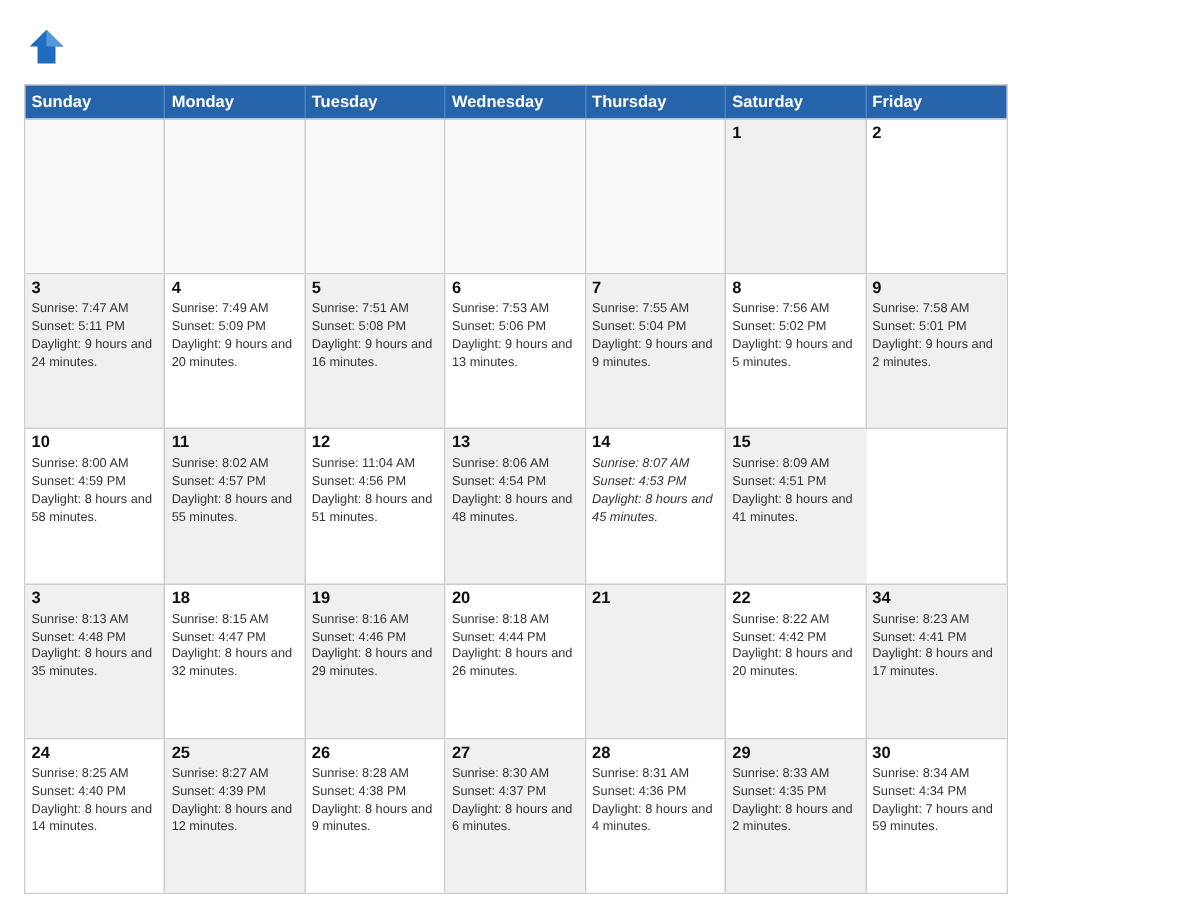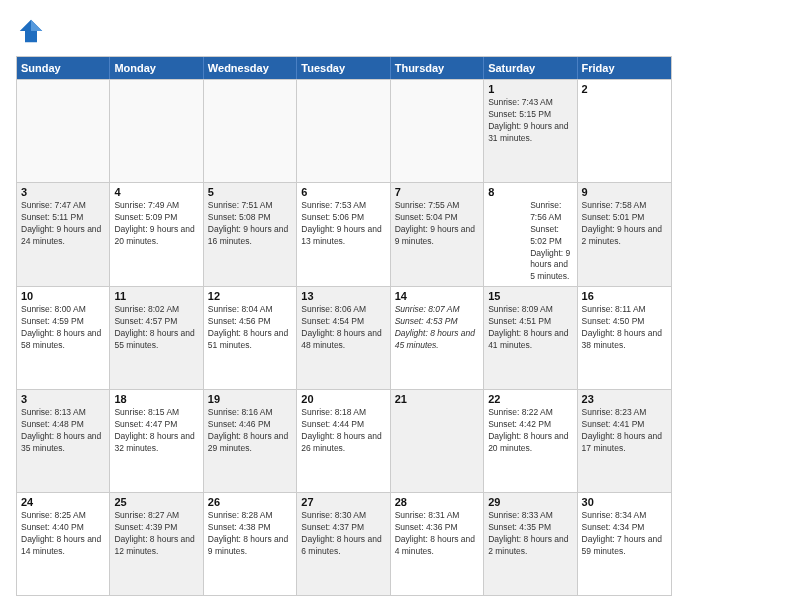--- a/index.html
+++ b/index.html
@@ -127,38 +127,35 @@
     <div class="title-block">
       <div class="month-year"></div>
       <div class="location"></div>
     </div>
   </div>
 
   <div class="calendar">
     <div class="cal-header">
     <div class="cal-header-cell">Sunday</div>
         <div class="cal-header-cell">Monday</div>
+        <div class="cal-header-cell">Tuesday</div>
         <div class="cal-header-cell">Wednesday</div>
-        <div class="cal-header-cell">Tuesday</div>
         <div class="cal-header-cell">Thursday</div>
         <div class="cal-header-cell">Saturday</div>
         <div class="cal-header-cell">Friday</div>
       </div>
     <div class="cal-body">
     <div class="cal-row">
           <div class="cal-cell empty"></div>
           <div class="cal-cell empty"></div>
           <div class="cal-cell empty"></div>
           <div class="cal-cell empty"></div>
           <div class="cal-cell empty"></div>
           <div class="cal-cell shaded">
             <span class="day-num">1</span>
-            <div class="cell-info" style="white-space: pre-line;">Sunrise: 7:43 AM
-Sunset: 5:15 PM
-Daylight: 9 hours and 31 minutes.</div>
           </div>
           <div class="cal-cell">
             <span class="day-num">2</span>
           </div>
         </div>
         <div class="cal-row">
           <div class="cal-cell shaded">
             <span class="day-num">3</span>
             <div class="cell-info" style="white-space: pre-line;">Sunrise: 7:47 AM
 Sunset: 5:11 PM
@@ -183,21 +180,21 @@
 Daylight: 9 hours and 13 minutes.</div>
           </div>
           <div class="cal-cell shaded">
             <span class="day-num">7</span>
             <div class="cell-info" style="white-space: pre-line;">Sunrise: 7:55 AM
 Sunset: 5:04 PM
 Daylight: 9 hours and 9 minutes.</div>
           </div>
           <div class="cal-cell">
             <span class="day-num">8</span>
-            <div class="cell-info" style="white-space: pre-line; margin-left: 42px;">Sunrise: 7:56 AM
+            <div class="cell-info" style="white-space: pre-line;">Sunrise: 7:56 AM
 Sunset: 5:02 PM
 Daylight: 9 hours and 5 minutes.</div>
           </div>
           <div class="cal-cell shaded">
             <span class="day-num">9</span>
             <div class="cell-info" style="white-space: pre-line;">Sunrise: 7:58 AM
 Sunset: 5:01 PM
 Daylight: 9 hours and 2 minutes.</div>
           </div>
         </div>
@@ -209,21 +206,21 @@
 Daylight: 8 hours and 58 minutes.</div>
           </div>
           <div class="cal-cell shaded">
             <span class="day-num">11</span>
             <div class="cell-info" style="white-space: pre-line;">Sunrise: 8:02 AM
 Sunset: 4:57 PM
 Daylight: 8 hours and 55 minutes.</div>
           </div>
           <div class="cal-cell">
             <span class="day-num">12</span>
-            <div class="cell-info" style="white-space: pre-line;">Sunrise: 8:04 AM
+            <div class="cell-info" style="white-space: pre-line;">Sunrise: 11:04 AM
 Sunset: 4:56 PM
 Daylight: 8 hours and 51 minutes.</div>
           </div>
           <div class="cal-cell shaded">
             <span class="day-num">13</span>
             <div class="cell-info" style="white-space: pre-line;">Sunrise: 8:06 AM
 Sunset: 4:54 PM
 Daylight: 8 hours and 48 minutes.</div>
           </div>
           <div class="cal-cell">
@@ -231,26 +228,20 @@
             <div class="cell-info" style="white-space: pre-line; font-style: italic;">Sunrise: 8:07 AM
 Sunset: 4:53 PM
 Daylight: 8 hours and 45 minutes.</div>
           </div>
           <div class="cal-cell shaded">
             <span class="day-num">15</span>
             <div class="cell-info" style="white-space: pre-line;">Sunrise: 8:09 AM
 Sunset: 4:51 PM
 Daylight: 8 hours and 41 minutes.</div>
           </div>
-          <div class="cal-cell">
-            <span class="day-num">16</span>
-            <div class="cell-info" style="white-space: pre-line;">Sunrise: 8:11 AM
-Sunset: 4:50 PM
-Daylight: 8 hours and 38 minutes.</div>
-          </div>
         </div>
         <div class="cal-row">
           <div class="cal-cell shaded">
             <span class="day-num">3</span>
             <div class="cell-info" style="white-space: pre-line;">Sunrise: 8:13 AM
 Sunset: 4:48 PM
 Daylight: 8 hours and 35 minutes.</div>
           </div>
           <div class="cal-cell">
             <span class="day-num">18</span>
@@ -273,21 +264,21 @@
           <div class="cal-cell shaded">
             <span class="day-num">21</span>
           </div>
           <div class="cal-cell">
             <span class="day-num">22</span>
             <div class="cell-info" style="white-space: pre-line;">Sunrise: 8:22 AM
 Sunset: 4:42 PM
 Daylight: 8 hours and 20 minutes.</div>
           </div>
           <div class="cal-cell shaded">
-            <span class="day-num">23</span>
+            <span class="day-num">34</span>
             <div class="cell-info" style="white-space: pre-line;">Sunrise: 8:23 AM
 Sunset: 4:41 PM
 Daylight: 8 hours and 17 minutes.</div>
           </div>
         </div>
         <div class="cal-row">
           <div class="cal-cell">
             <span class="day-num">24</span>
             <div class="cell-info" style="white-space: pre-line;">Sunrise: 8:25 AM
 Sunset: 4:40 PM

